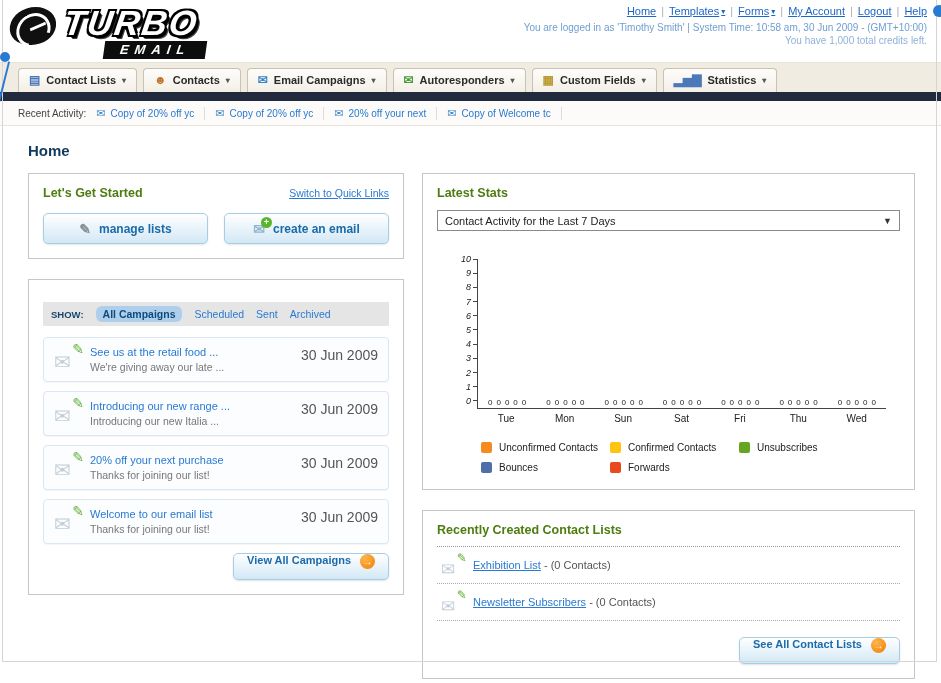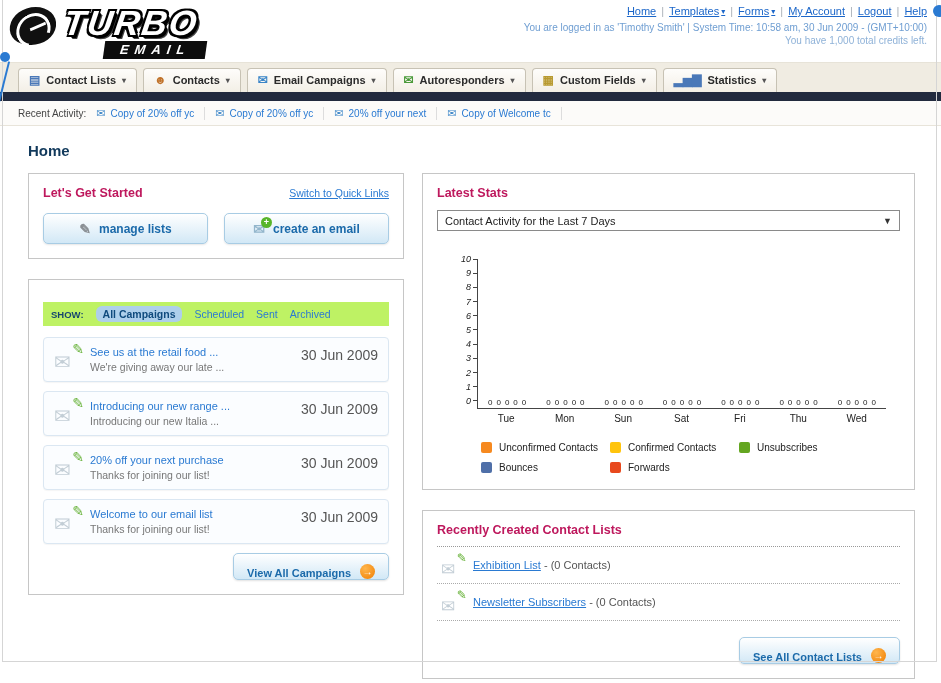--- a/index.html
+++ b/index.html
@@ -50,50 +50,50 @@
     border-right:1px solid #ddd; cursor:pointer; }
   .activity-item .env { color:#3a85c8; font-size:11px; }
 
   
   .main { padding:10px 26px 0 28px; }
   .page-title { font-size:15px; font-weight:bold; color:#123a5c; margin:6px 0 14px; }
   .cols { display:flex; gap:18px; align-items:flex-start; }
   .col-left { width:376px; flex:none; }
   .col-right { flex:1; min-width:0; }
   .panel { background:#fff; border:1px solid #c6c6c6; padding:12px 14px 14px; margin-bottom:20px; }
-  .panel-title { font-size:12.5px; font-weight:bold; color:#be185d; }
+  .panel-title { font-size:12.5px; font-weight:bold; color:#4d7c0f; }
 
   
   .gs-head { display:flex; justify-content:space-between; align-items:center; }
   .gs-link { font-size:10.5px; color:#2a7ad2; text-decoration:underline; cursor:pointer; }
   .gs-buttons { display:flex; gap:16px; margin-top:13px; }
   .btn-big { flex:1; height:31px; display:flex; align-items:center; justify-content:center; gap:8px;
     background:linear-gradient(#ffffff,#d2e8f6); border:1px solid #a8cce4; border-radius:5px;
     color:#1b6aaa; font-weight:bold; font-size:12px; cursor:pointer; box-shadow:0 1px 2px rgba(0,0,0,0.10); }
   .pencil-ic { font-size:14px; color:#8a8f94; }
   .env-plus { position:relative; font-size:14px; color:#93b6cc; }
   .plus-badge { position:absolute; right:-7px; top:-4px; width:11px; height:11px; border-radius:50%;
     background:#58b52a; color:#fff; font-size:9px; line-height:11px; text-align:center; font-weight:bold; }
 
   
-  .show-bar { background:#bef264; display:flex; align-items:center; gap:12px; padding:4px 8px; margin-top:10px; }
+  .show-bar { background:#e5e5e5; display:flex; align-items:center; gap:12px; padding:4px 8px; margin-top:10px; }
   .show-label { color:#16466e; font-weight:bold; font-size:9.5px; }
   .show-tab { color:#2a7ad2; font-size:10.5px; cursor:pointer; }
   .show-tab.active { background:#aecfeb; color:#0f4a7d; padding:2px 7px; border-radius:6px; font-weight:bold; }
   .camp-list { margin-top:11px; }
   .camp-row { position:relative; border:1px solid #dbe7f2; border-radius:4px; background:#fbfdff;
     padding:8px 82px 8px 46px; margin-bottom:9px; min-height:44px; box-shadow:0 1px 1px rgba(0,0,0,0.04); cursor:pointer; }
   .mail-edit-icon { position:absolute; left:10px; top:10px; width:28px; height:24px; }
   .mail-edit-icon .env { position:absolute; left:0; top:2px; font-size:20px; color:#c3ced6; }
   .mail-edit-icon .pen { position:absolute; right:-2px; top:-7px; font-size:14px; color:#5fae2e; }
   .camp-title { font-size:11px; color:#2a7ad2; }
   .camp-sub { font-size:10.5px; color:#777; margin-top:3px; }
   .camp-date { position:absolute; right:10px; top:9px; font-size:14px; color:#555; }
   .view-all-row { display:flex; justify-content:flex-end; margin-top:4px; }
-  .btn-small { display:inline-flex; align-items:flex-end; gap:9px; height:27px; padding:0 13px;
+  .btn-small { display:inline-flex; align-items:flex-start; gap:9px; height:27px; padding:0 13px;
     background:linear-gradient(#ffffff,#d2e8f6); border:1px solid #a8cce4; border-radius:5px;
     color:#1b6aaa; font-weight:bold; font-size:11px; cursor:pointer; box-shadow:0 1px 2px rgba(0,0,0,0.12); }
   .arrow-badge { width:15px; height:15px; border-radius:50%; flex:none;
     background:radial-gradient(circle at 35% 30%, #ffb64d, #f07d00); color:#fff; font-size:10px;
     line-height:15px; text-align:center; font-weight:bold; }
 
   
   .select-box { margin-top:10px; border:1px solid #8a8a8a; height:21px; display:flex; align-items:center;
     justify-content:space-between; padding:0 7px; font-size:11px; color:#222; background:#fff; cursor:pointer; }
   .select-caret { font-size:9px; color:#333; }

